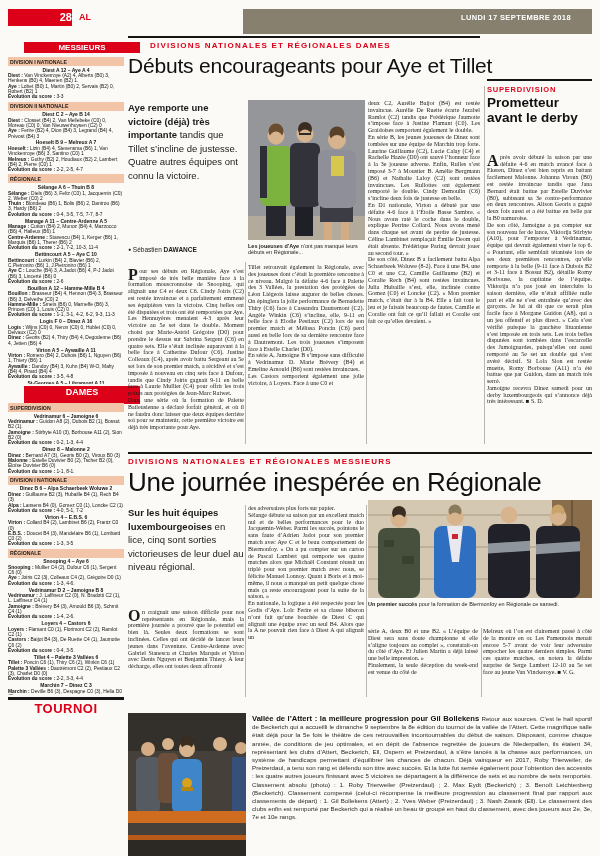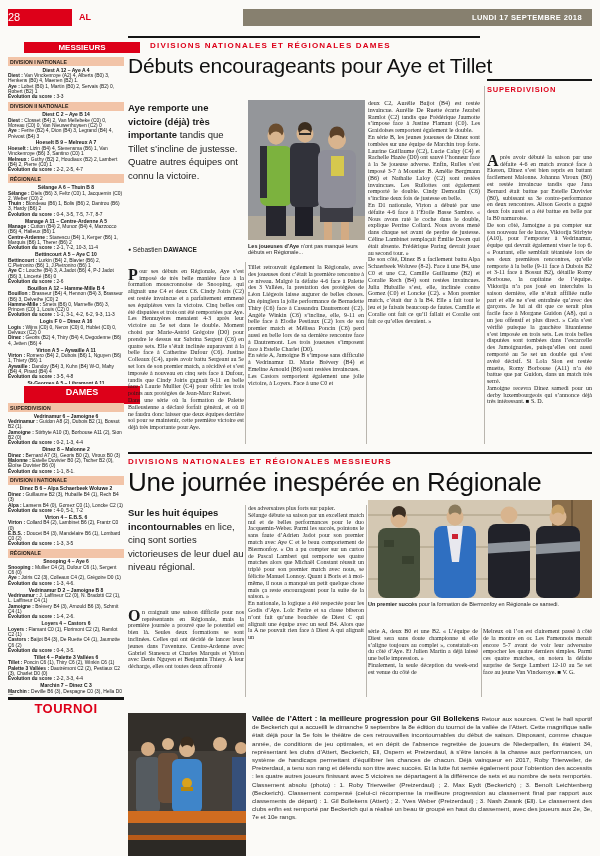--- a/index.html
+++ b/index.html
@@ -1,26 +1,26 @@
 <!DOCTYPE html>
 <html><head>
 <meta charset="utf-8">
 <style>
   html,body{margin:0;padding:0;}
   body{width:600px;height:856px;position:relative;background:#fbfaf7;overflow:hidden;
        font-family:"Liberation Sans", sans-serif;color:#141414;}
   .abs{position:absolute;}
   
   .pagenum{left:8px;top:9px;width:64px;height:17px;background:#dd0019;color:#fff;
-           font-weight:normal;font-size:11px;line-height:17px;text-align:left;}
+           font-weight:bold;font-size:11px;line-height:17px;text-align:right;}
   .edition{left:79px;top:12px;color:#dd0019;font-weight:bold;font-size:9px;}
   .masthead{left:97px;top:8px;height:19px;border-left:3px solid #dd0019;border-right:3px solid #dd0019;
             padding:0 7px;font-weight:bold;font-size:13.5px;line-height:19px;letter-spacing:.6px;color:#111;}
-  .datebar{left:243px;top:9px;width:349px;height:17px;background:#87806f;color:#fff;
-           font-weight:bold;font-size:7.5px;line-height:17px;text-align:right;padding-right:10px;
+  .datebar{left:243px;top:9px;width:349px;height:25px;background:#87806f;color:#fff;
+           font-weight:bold;font-size:7.5px;line-height:17px;text-align:right;padding-right:21px;
            box-sizing:border-box;letter-spacing:.4px;}
   
   .sb-bar{background:#dd0019;color:#fff;font-weight:bold;text-align:center;margin-left:16px;}
   .sb-m-bar{left:8px;top:42px;width:116px;height:11px;font-size:8px;line-height:11px;}
   .sb-d-bar{left:8px;top:386px;width:116px;height:18px;font-size:9px;line-height:13px;}
   .sb-flow{left:8px;width:116px;overflow:hidden;}
   #sb-m{top:55px;height:329px;}
   #sb-d{top:401px;height:294px;}
   .side-sub{background:#f2c4a8;color:#201a14;font-weight:bold;font-size:5.2px;
             padding:1.5px 2px;margin:2px 0 1.5px;}
@@ -247,32 +247,33 @@
 En série B, les jeunes joueuses de Dinez sont tombées sur une équipe de Marchin trop forte. Laurine Guillaume (C2), Lucie Calay (C4) et Rachelle Hazée (D0) ont sauvé l’honneur face à la 3e joueuse adverse. Enfin, Rulles s’est imposé 3-7 à Moustier B. Amélie Bergmann (B6) et Nathalie Laloy (C2) sont restées invaincues. Les Rullottes ont également remporté le double. Cindy Demoulin (C6) s’incline deux fois de justesse en belle.
 En D1 nationale, Virton a débuté par une défaite 4-6 face à l’Étoile Basse Sambre. « Nous avons raté le coche dans le double, explique Perrine Collard. Nous avons mené dans chaque set avant de perdre de justesse. Céline Lambinet remplaçait Émilie Deom qui était absente. Frédérique Paring devrait jouer au second tour. »
 De son côté, Dinez B a facilement battu Alpa Schaerbeek Woluwe (8-2). Face à une B4, une C0 et une C2, Camille Guillaume (B2) et Coralie Rech (B4) sont restées invaincues. Julia Hubaille s’est, elle, inclinée contre Gomez (C0) et Loncke (C2). « Mon premier match, c’était dur à la B4. Elle a fait tout le jeu et je faisais beaucoup de fautes. Camille et Coralie ont fait ce qu’il fallait et Coralie ont fait ce qu’elles devaient. »</div>
 
   <div class="abs vrule" style="left:245px;top:262px;height:182px;"></div>
   <div class="abs vrule" style="left:365.5px;top:262px;height:182px;"></div>
   <div class="abs vrule" style="left:483.5px;top:86px;height:358px;"></div>
 
   <div class="abs rule" style="left:487px;top:79px;width:105px;height:1.5px;"></div>
   <div class="abs sd-kicker">SUPERDIVISION</div>
+  <div class="abs sd-head">Prometteur avant le derby</div>
   <div class="abs bodycol" style="left:487px;top:147px;width:105px;height:295px;">
     <span class="dc">A</span><span>près avoir débuté la saison par une défaite 4-6 en match avancé face à Ekeren, Dinez s’est bien repris en battant facilement Malonne. Johanna Viroux (B0) est restée invaincue tandis que Jana Bernard était battue par Estelle Duvivier (B0), subissant sa 3e contre-performance en deux rencontres. Alison Georis a gagné deux fois aussi et a été battue en belle par la B0 namuroise.
 De son côté, Jamoigne a pu compter sur son nouveau fer de lance, Viktorija Stirbyte (A10), pour l’emporter à Vedrinamur, équipe qui devrait également viser le top 6. « Pourtant, elle semblait tétanisée lors de ses deux premières rencontres, qu’elle remporte à la belle (9-11 face à Dubois B2 et 3-11 face à Bossut B2), détaille Romy Borbouse, la capitaine de l’équipe. Viktorija n’a pas joué en interclubs la saison dernière, elle n’était affiliée nulle part et elle ne s’est entraînée qu’avec des garçons. Je lui ai dit que ce serait plus facile face à Morgane Guidon (A8), qui a un jeu offensif et plus direct. » Cela s’est vérifié puisque la gauchère lituanienne s’est imposée en trois sets. Les trois belles disputées sont tombées dans l’escarcelle des Jamoignardes, puisqu’elles ont aussi remporté au 5e set un double qui s’est avéré décisif. Si Lola Sion est restée muette, Romy Borbouse (A11) n’a été battue que par Guidon, dans un match très serré.
 Jamoigne recevra Dinez samedi pour un derby luxembourgeois qui s’annonce déjà très intéressant. ■  S. D.</span>
   </div>
 
   <div class="abs rule" style="left:128px;top:452px;width:464px;height:2px;"></div>
   <div class="abs seclabel" style="left:128px;top:457px;">DIVISIONS NATIONALES ET RÉGIONALES MESSIEURS</div>
   <div class="abs headline h1b">Une journée inespérée en Régionale</div>
 
   <div class="abs lede" style="left:128px;top:506px;width:116px;">
-    <span class="b">Sur les huit équipes incontournables</span><span> en lice, cinq sont sorties victorieuses de leur duel au niveau régional.</span>
+    <span class="b">Sur les huit équipes luxembourgeoises</span><span> en lice, cinq sont sorties victorieuses de leur duel au niveau régional.</span>
   </div>
 
   <div class="abs bodycol" style="left:128px;top:602px;width:116px;height:95px;">
     <span class="dc">O</span><span>n craignait une saison difficile pour nos représentants en Régionale, mais la première journée a prouvé que le potentiel est bien là. Seules deux formations se sont inclinées. Celles qui ont décidé de lancer leurs jeunes dans l’aventure. Centre-Ardenne avec Gabriel Stanescu et Charles Marquis et Virton avec Denis Nguyen et Benjamin Thiery. À leur décharge, elles ont toutes deux affronté</span>
   </div>
   <div class="abs bodycol" style="left:248px;top:505px;width:116px;height:192px;">des adversaires plus forts sur papier.
 Sélange débute sa saison par un excellent match nul et de belles performances pour le duo Jacquemin-Weber. Parmi les succès, pointons le sans faute d’Adrien Jadot pour son premier match avec Aye C et le beau comportement de Biermonfoy. « On a pu compter sur un carton de Pascal Lambert qui remporte ses quatre matches alors que Michaël Constant réussit un triplé pour son premier match avec nous, se félicite Manuel Lonnoy. Quant à Boris et à moi-même, il nous a manqué un petit quelque chose mais ça reste encourageant pour la suite de la saison. »
 En nationale, la logique a été respectée pour les Godis d’Aye. Loïc Ferire et sa classe biberon n’ont fait qu’une bouchée de Diest C qui alignait une équipe avec un seul B4. Alors que la A ne pouvait rien face à Diest A qui alignait un</div>
 
   <svg class="abs photo" style="left:368px;top:500px;" width="224" height="98" viewBox="0 0 224 98">

